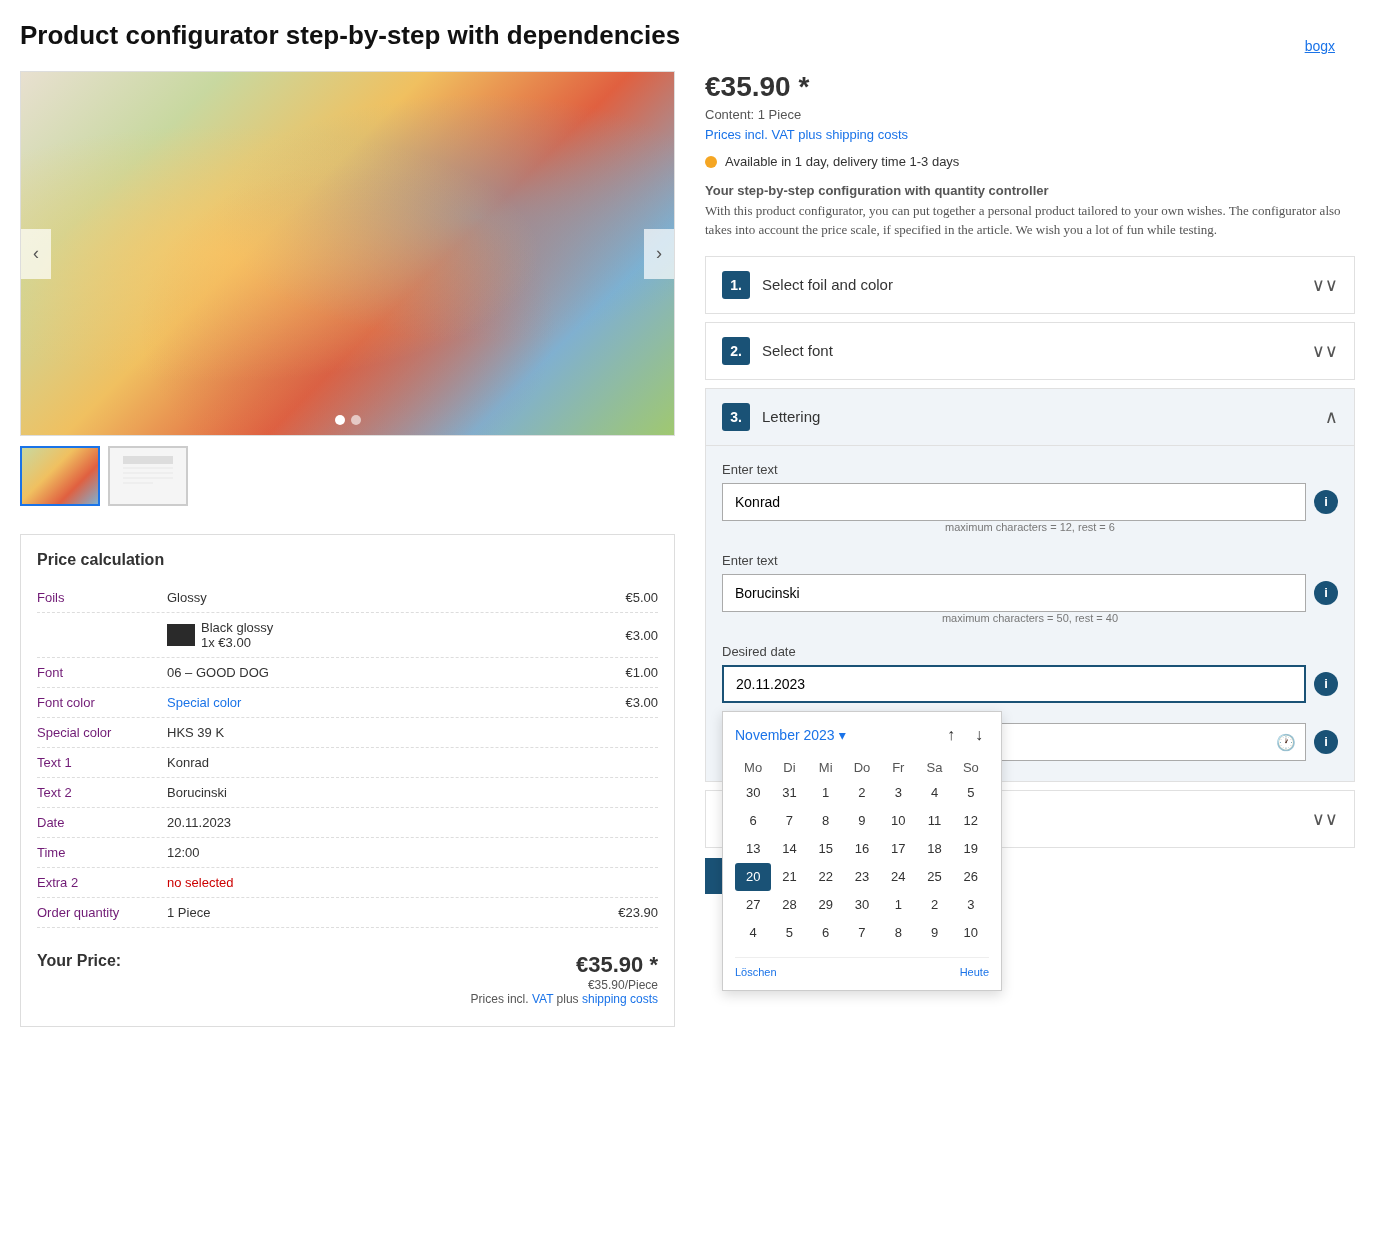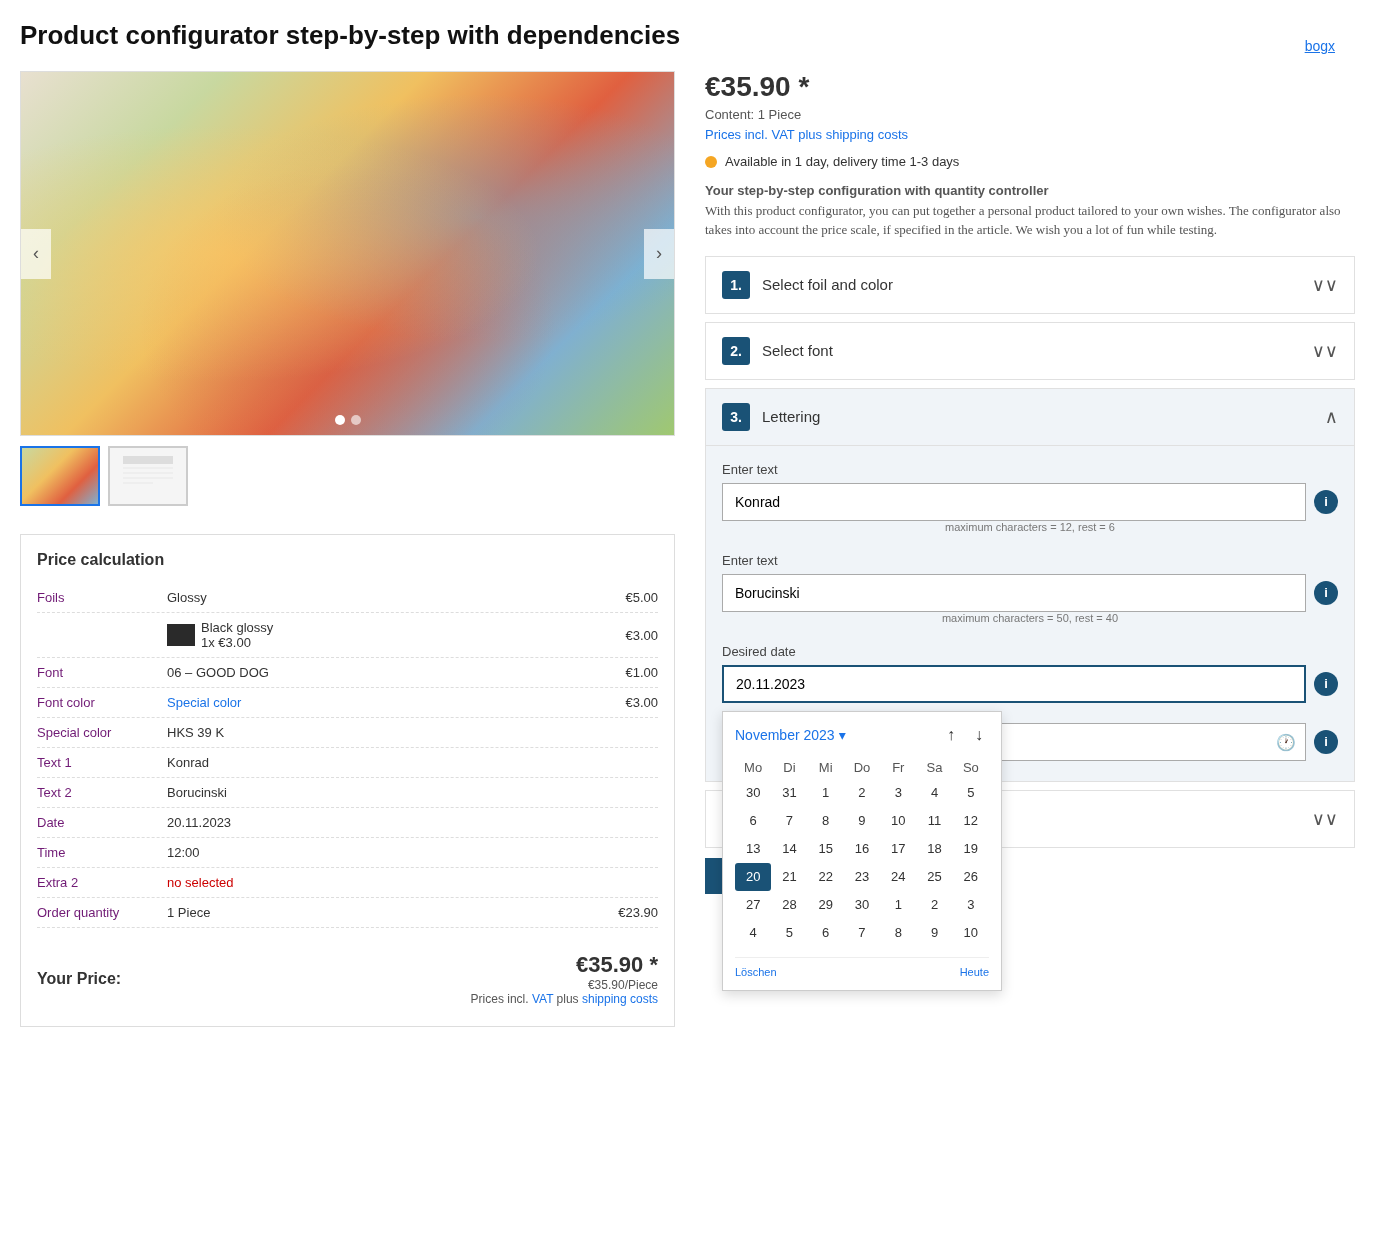--- a/index.html
+++ b/index.html
@@ -116,21 +116,21 @@
       width: 28px;
       height: 22px;
       background: #2a2a2a;
       display: inline-block;
     }
     .section-label { font-weight: bold; padding: 6px 0 4px; font-size: 13px; }
     .no-selected { color: #cc0000; }
     .your-price-row {
       display: flex;
       justify-content: space-between;
-      align-items: center;
+      align-items: flex-start;
       padding: 14px 0 4px;
       margin-top: 10px;
     }
     .your-price-label { font-size: 16px; font-weight: bold; }
     .your-price-value { text-align: right; }
     .your-price-main { font-size: 22px; font-weight: bold; }
     .your-price-per { font-size: 12px; color: #555; }
     .your-price-vat { font-size: 12px; color: #555; }
     .incl-vat a { color: #1a73e8; text-decoration: none; }
 

